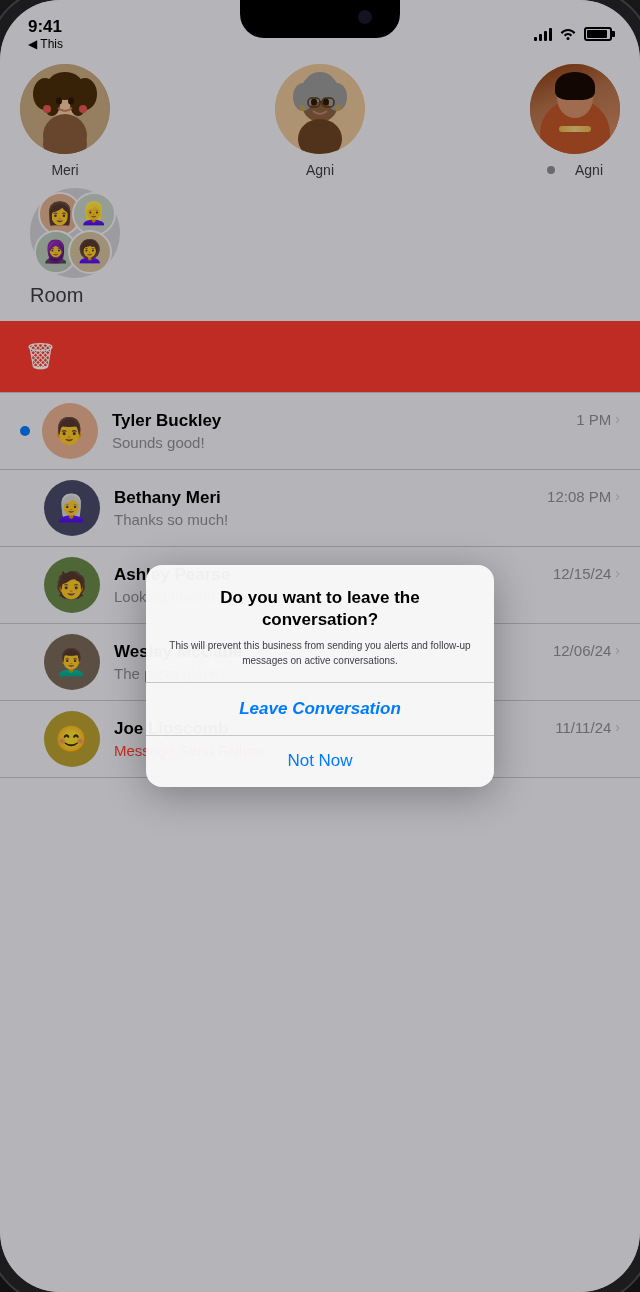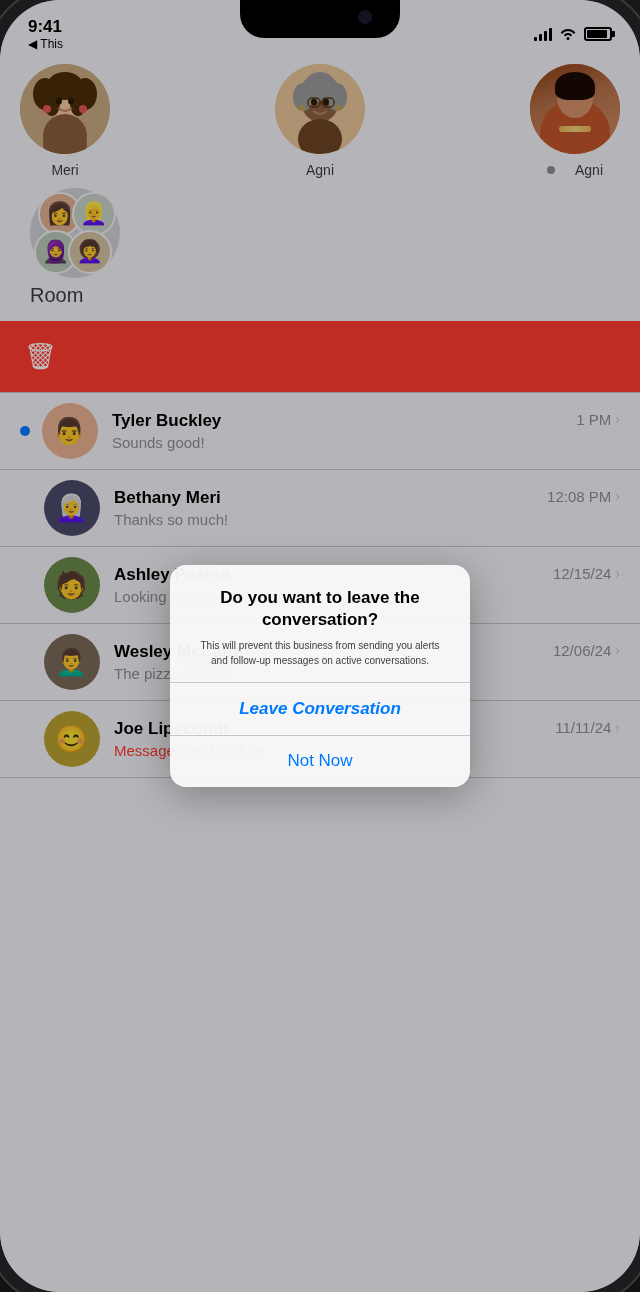--- a/index.html
+++ b/index.html
@@ -244,21 +244,21 @@
     .overlay {
       position: absolute;
       top: 0; left: 0; right: 0; bottom: 0;
       background: rgba(0,0,0,0.25);
       z-index: 200;
       display: flex;
       align-items: center;
       justify-content: center;
     }
     .alert-box {
-      width: 300px;
+      width: 348px;
       background: rgba(248,248,248,0.97);
       border-radius: 16px;
       overflow: hidden;
       box-shadow: 0 8px 40px rgba(0,0,0,0.3);
       margin-top: 60px;
     }
     .alert-body {
       padding: 22px 22px 14px;
       text-align: center;
     }

